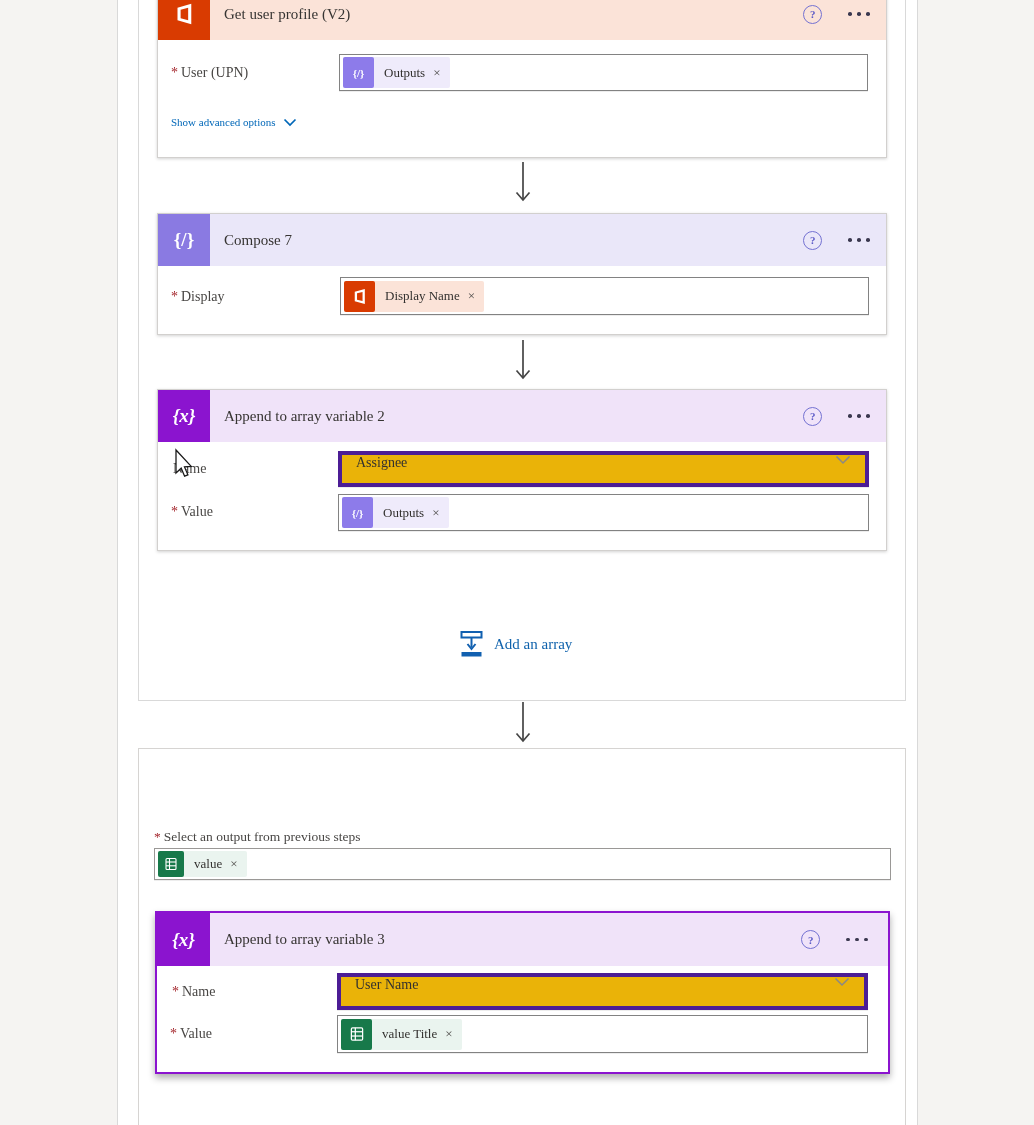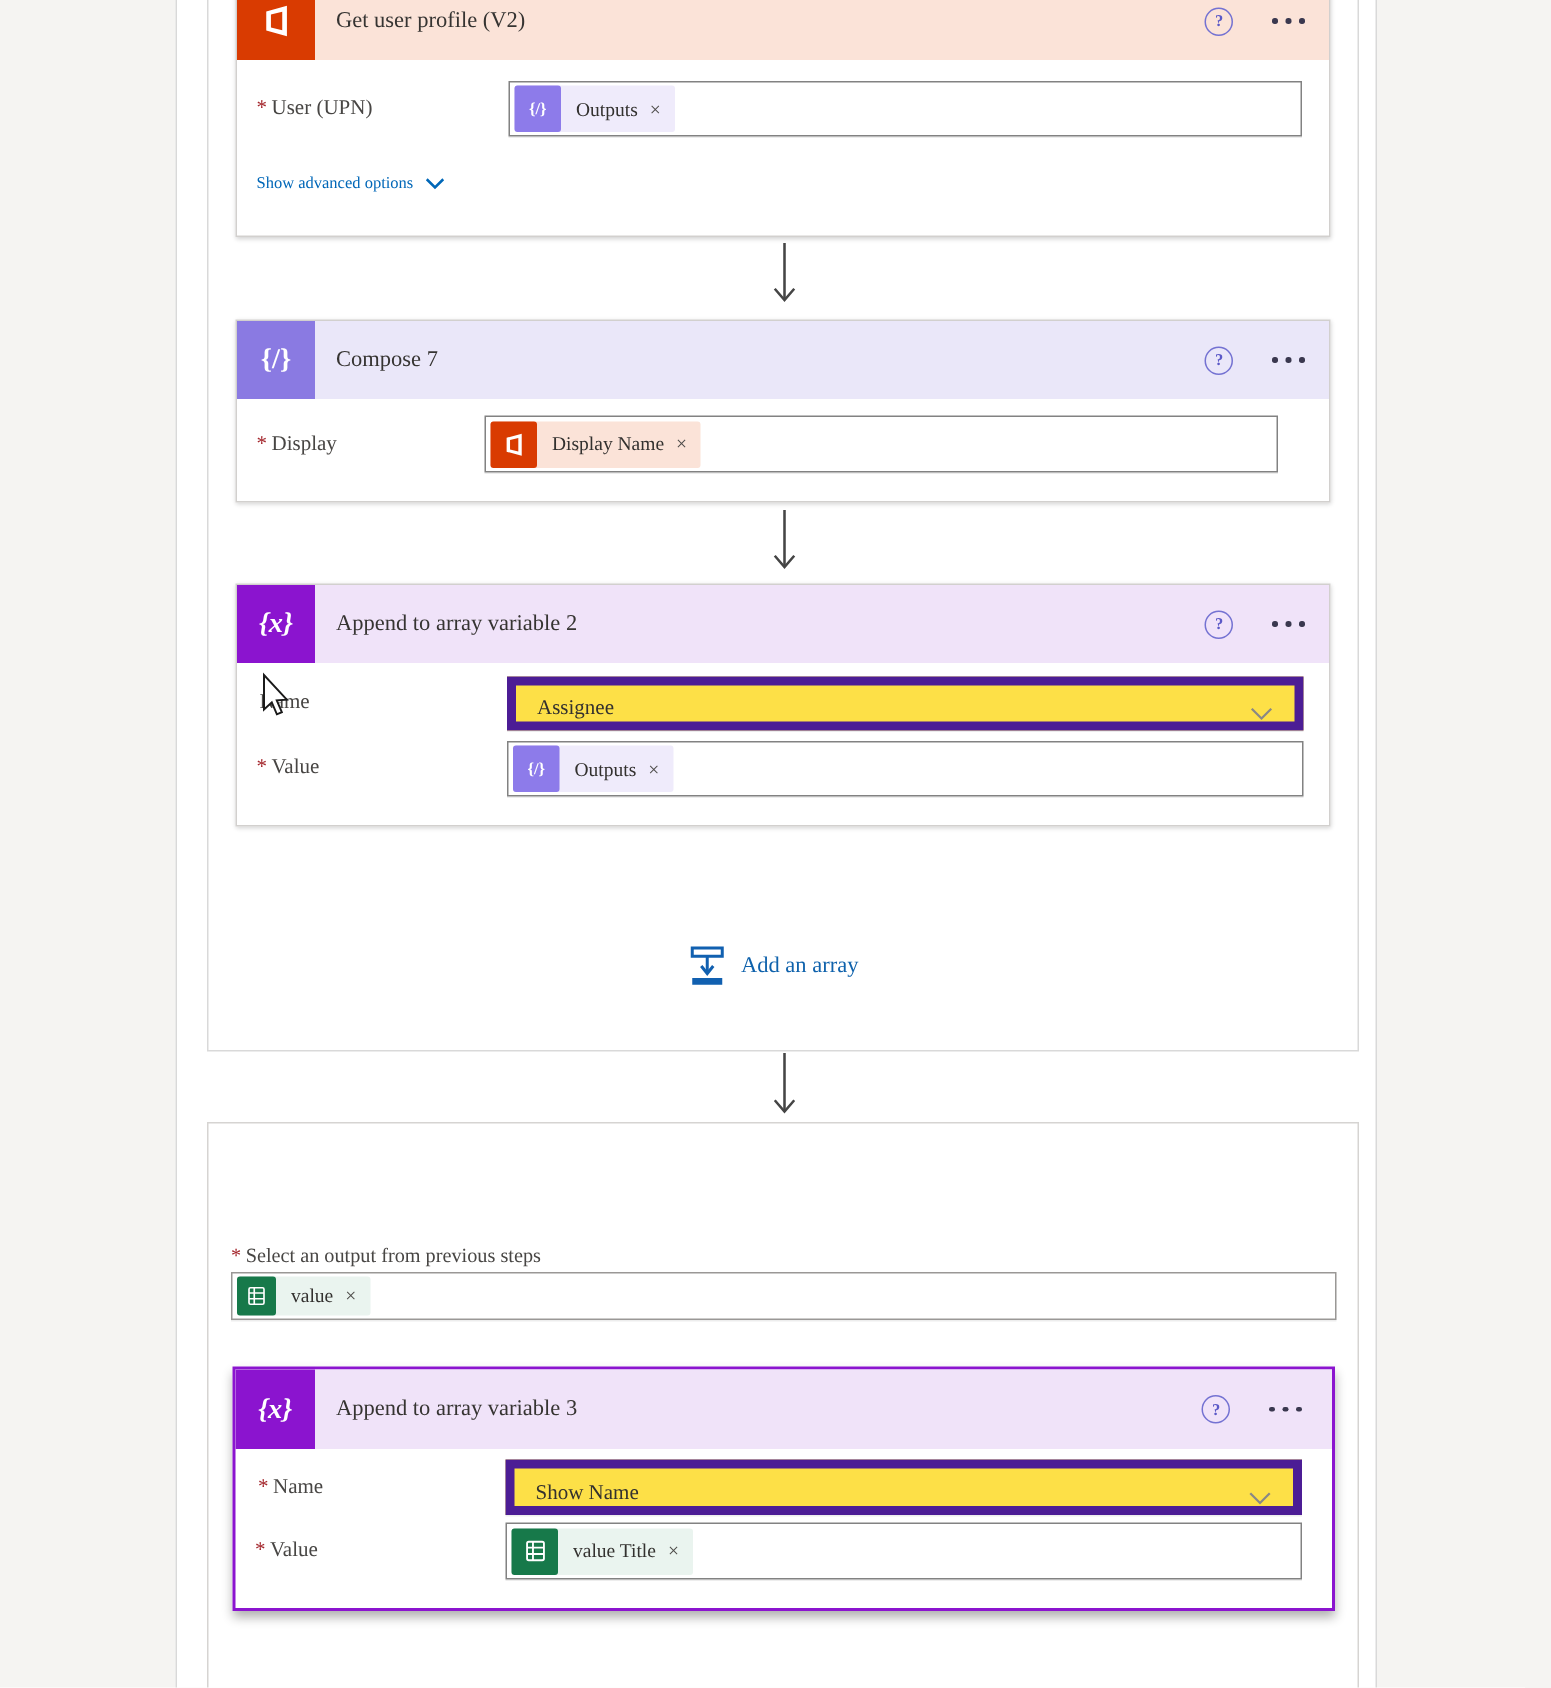--- a/index.html
+++ b/index.html
@@ -26,22 +26,22 @@
               display:flex; align-items:center; padding-left:3px;
               box-shadow:0 1px 0 rgba(0,0,0,.07); }
   .chip { display:flex; align-items:center; height:31px; border-radius:2px; }
   .cicon { width:31px; height:31px; border-radius:2px; flex-shrink:0;
            display:flex; align-items:center; justify-content:center; }
   .chip-glyph { color:#fff; font-weight:bold; font-size:11px; }
   .ctext { padding:0 5px 0 10px; font-size:13px; color:#33312f; white-space:nowrap; }
   .xg { font-size:13px; color:#4e4c4a; padding:0 9px 0 3px; cursor:pointer; }
   .chip.sm, .chip.sm .cicon { height:26px; }
   .chip.sm .cicon { width:26px; }
-  .dropdown { position:absolute; background:#fde047; border:6px solid #4c1d95; box-sizing:border-box;
-              display:flex; align-items:flex-end; box-shadow:0 1px 0 rgba(0,0,0,.07); cursor:pointer; }
+  .dropdown { position:absolute; background:#eab308; border:4px solid #4c1d95; box-sizing:border-box;
+              display:flex; align-items:flex-start; box-shadow:0 1px 0 rgba(0,0,0,.07); cursor:pointer; }
   .dd-text { margin-left:14px; font-size:14px; color:#33312f; flex:1; }
   .dd-chev { margin-right:14px; display:flex; }
   .link { position:absolute; color:#0067b8; font-size:11px; display:flex; align-items:center;
           gap:8px; cursor:pointer; white-space:nowrap; }
   .arrow { position:absolute; }
   .glyph-x { font-style:italic; }
 </style>
 </head>
 <body>
 
@@ -106,21 +106,21 @@
         </div>
       <div class="dots">
           <i></i>
           <i></i>
           <i></i>
         </div>
     </div>
     <div class="lbl" style="left:13px; top:75px;">
       <span class="req">*</span><span>Display</span>
     </div>
-    <div class="tokenbox" style="left:165px; top:63px; width:529px; height:38px;">
+    <div class="tokenbox" style="left:182px; top:63px; width:529px; height:38px;">
       <div class="chip" style="background:#fbe3d8;">
         <div class="cicon" style="background:#d93b01;">
           <svg width="19" height="19" viewBox="0 0 20 20">
             <path fill="#fff" fill-rule="evenodd" d="M15.6 2.2 L5 5.1 v9.8 l10.6 2.9 z M13.2 5.2 v9.6 L7.4 13.3 V6.7 z"></path>
           </svg>
         </div>
         <span class="ctext">Display Name</span>
         <span class="xg">×</span>
       </div>
     </div>
@@ -225,21 +225,21 @@
         <div class="dots" style="margin-right:20px;">
             <i></i>
             <i></i>
             <i></i>
           </div>
       </div>
       <div class="lbl" style="left:15px; top:71px;">
         <span class="req">*</span><span>Name</span>
       </div>
       <div class="dropdown" style="left:180px; top:60px; width:531px; height:37px;">
-        <span class="dd-text">Show Name</span>
+        <span class="dd-text">User Name</span>
         <span class="dd-chev">
           <svg width="16" height="10" viewBox="0 0 16 10">
             <polyline points="1.5,1.5 8,8 14.5,1.5" fill="none" stroke="#8a8886" stroke-width="1.5"></polyline>
           </svg>
         </span>
       </div>
       <div class="lbl" style="left:13px; top:113px;">
         <span class="req">*</span><span>Value</span>
       </div>
       <div class="tokenbox" style="left:180px; top:102px; width:531px; height:38px;">

